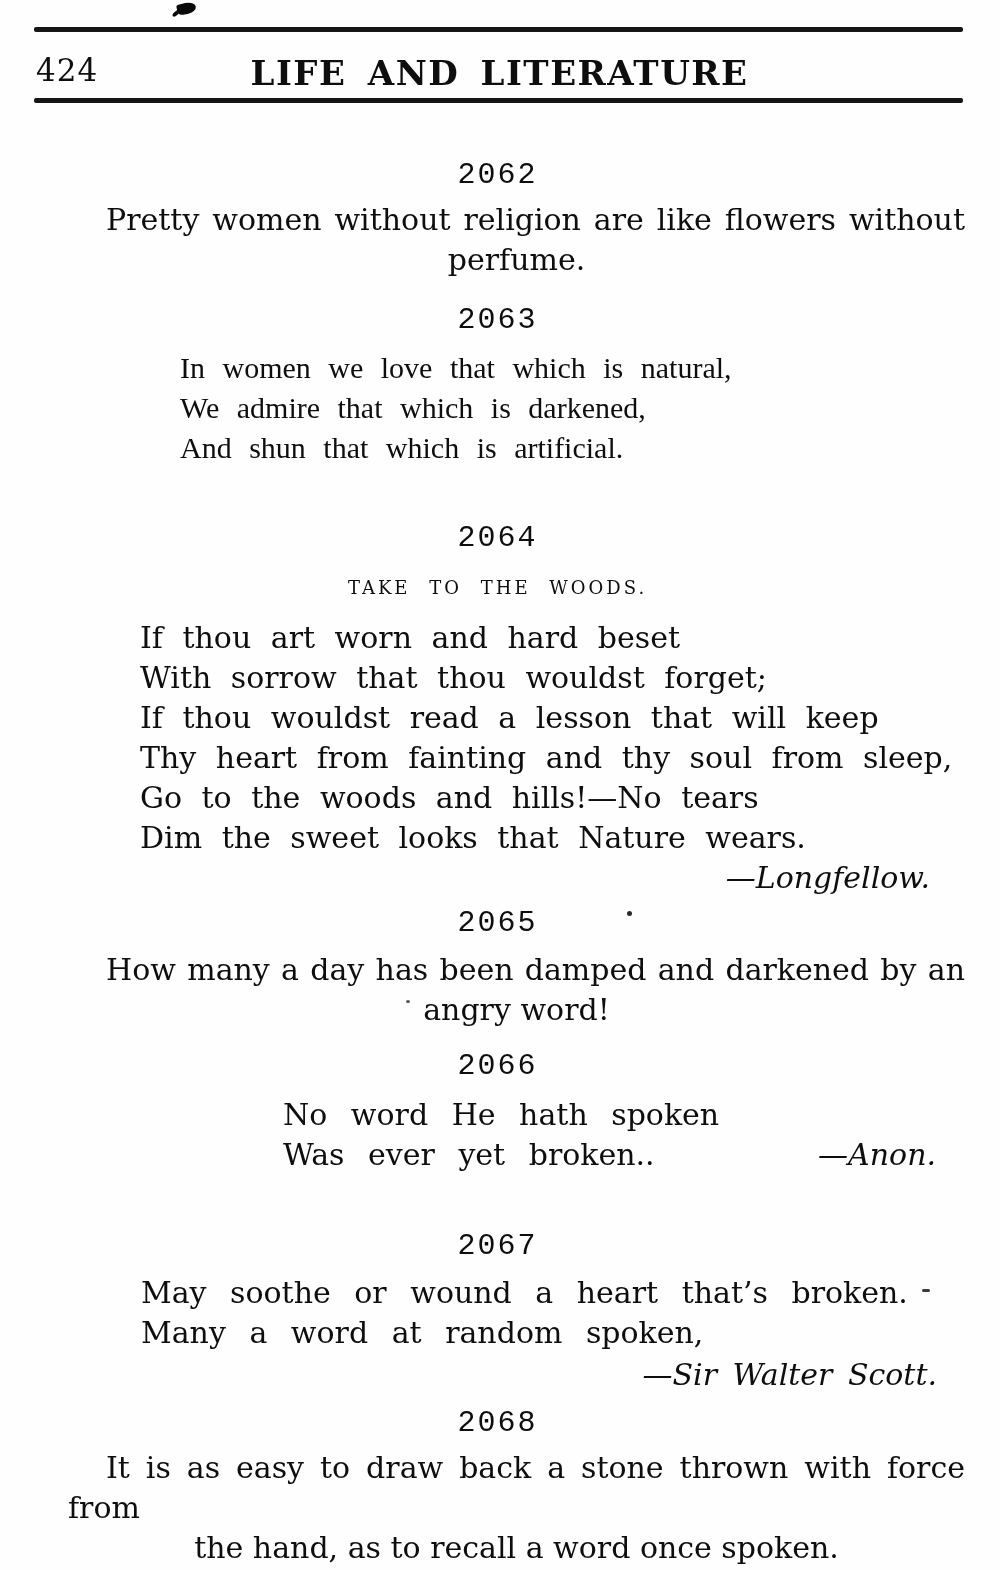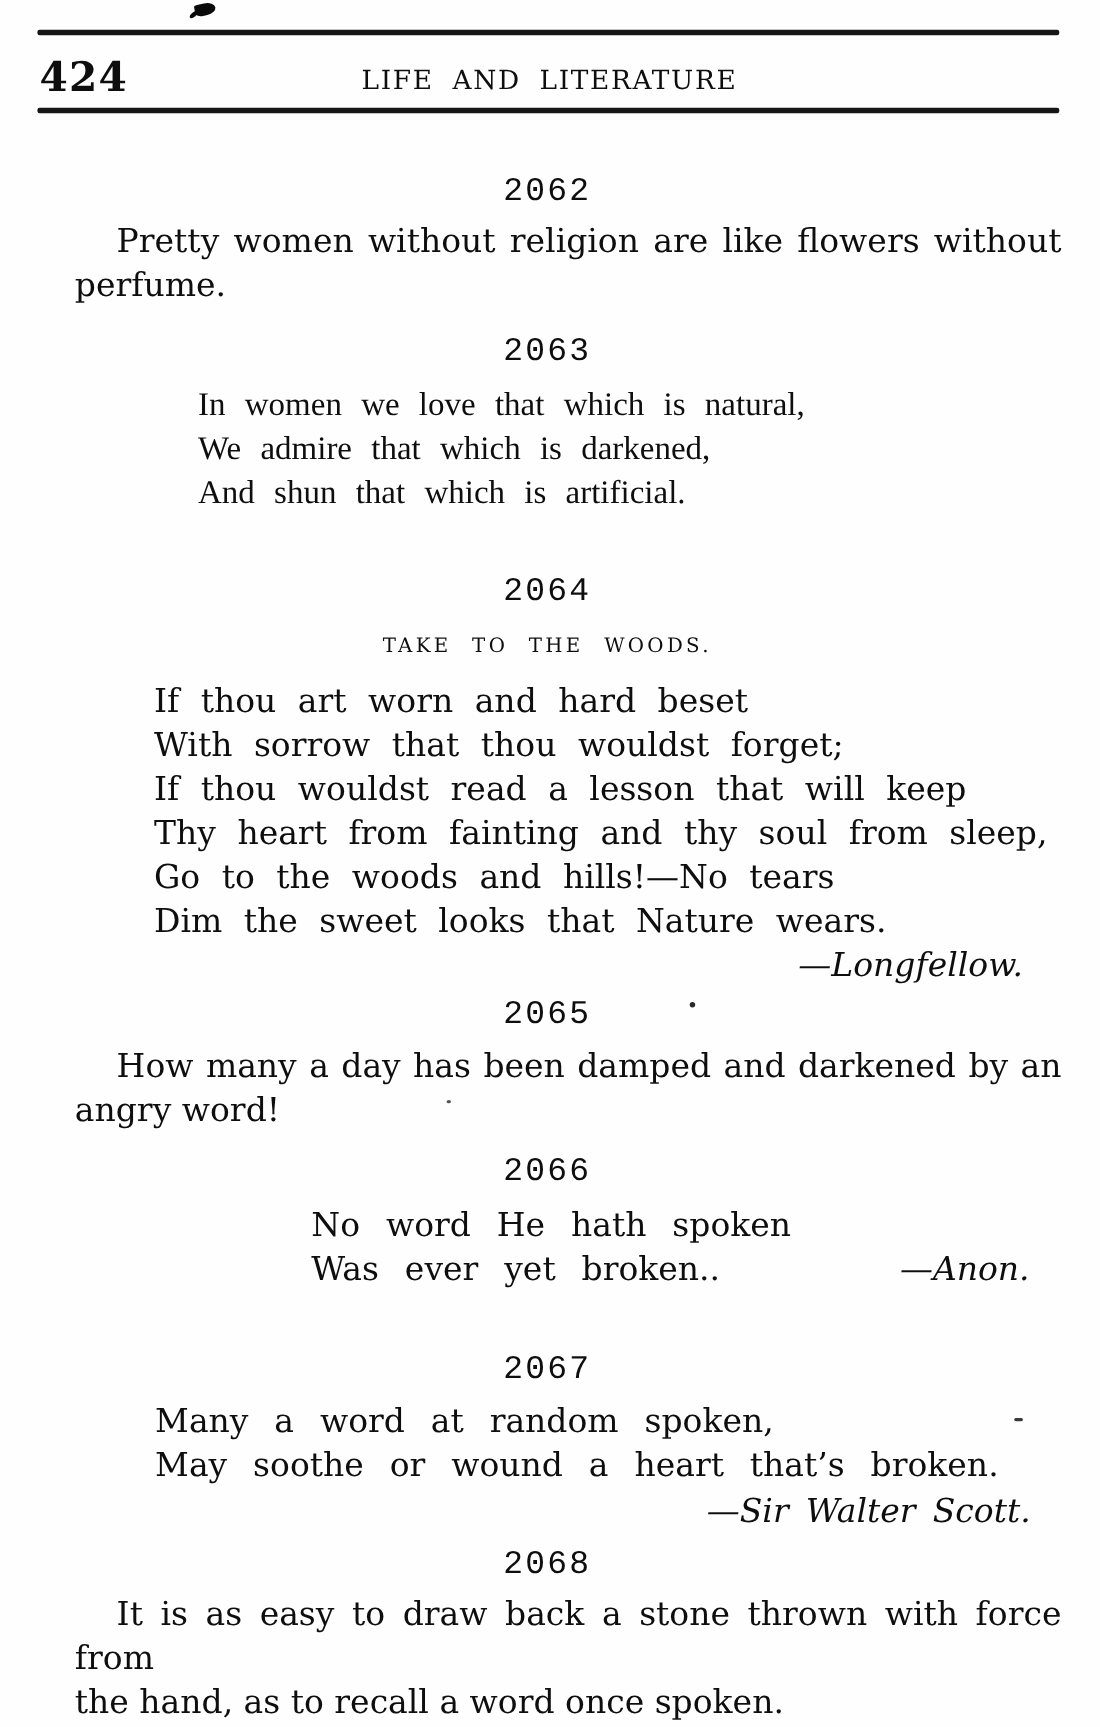--- a/index.html
+++ b/index.html
@@ -15,25 +15,25 @@
     overflow: hidden;
   }
   .abs { position: absolute; }
 
   
   .rule { position: absolute; left: 34px; width: 929px; height: 5px; background: #161616; border-radius: 2px; }
   .rule-top { top: 27px; }
   .rule-mid { top: 98px; }
   .pagenum {
     position: absolute; left: 36px; top: 50px;
-    font-weight: bold; font-size: 37px; letter-spacing: 1px;
+    font-weight: normal; font-size: 31px; letter-spacing: 1px;
   }
   .running-title {
     position: absolute; left: 0; right: 1px; top: 53px;
-    text-align: center; font-weight: normal; font-size: 24px;
+    text-align: center; font-weight: bold; font-size: 34px;
     letter-spacing: 1.5px; word-spacing: 8px;
   }
 
   
   .ink-mark {
     position: absolute; left: 177px; top: 3px;
     width: 19px; height: 11px; background: #0a0a0a;
     border-radius: 20% 60% 60% 40%;
     transform: rotate(-12deg);
   }
@@ -47,21 +47,21 @@
   .speck-2065b { left: 406px; top: 1000px; width: 4px; height: 3px; background: #555; }
   .speck-2067 { left: 922px; top: 1289px; width: 8px; height: 3px; border-radius: 2px; background: #3a3a3a; }
 
   
   .qnum {
     position: absolute; left: 30px; right: 35px;
     text-align: center; letter-spacing: 2px; font-family: Liberation Mono, monospace;
   }
   .para { position: absolute; left: 30px; right: 35px; margin-left: 38px; }
   .para .l1 { text-indent: 38px; text-align: justify; text-align-last: justify; }
-  .para .l2 { text-align: left; }
+  .para .l2 { text-align: center; }
 
   .verse { position: absolute; }
   .v2063 { left: 180px; right: 40px; word-spacing: 10px; font-family: Liberation Serif, serif; }
   .v2064 { left: 140px; right: 35px; word-spacing: 10px; }
   .v2066 { left: 283px; right: 64px; word-spacing: 14px; }
   .v2066 .vline2 { position: relative; }
   .v2067 { left: 141px; right: 63px; word-spacing: 14px; }
   .attr-block { position: absolute; text-align: right; font-style: italic; word-spacing: 6px; }
   .attr-longfellow { left: 30px; right: 70px; top: 858px; }
   .attr-scott { left: 30px; right: 63px; top: 1355px; }
@@ -123,22 +123,22 @@
   <div class="verse v2066" style="top:1095px">
     <div>No word He hath spoken</div>
     <div class="vline2">
       <span>Was ever yet broken..</span>
       <span class="attr-anon">—Anon.</span>
     </div>
   </div>
 
   <div class="qnum abs" style="top:1226px">2067</div>
   <div class="verse v2067" style="top:1273px">
+    <div>May soothe or wound a heart that’s broken.</div>
     <div>Many a word at random spoken,</div>
-    <div>May soothe or wound a heart that’s broken.</div>
   </div>
   <div class="attr-block attr-scott">—Sir Walter Scott.</div>
 
   <div class="qnum abs" style="top:1403px">2068</div>
   <div class="para" style="top:1448px">
     <div class="l1">It is as easy to draw back a stone thrown with force from</div>
     <div class="l2">the hand, as to recall a word once spoken.</div>
   </div>
 
 </div>

